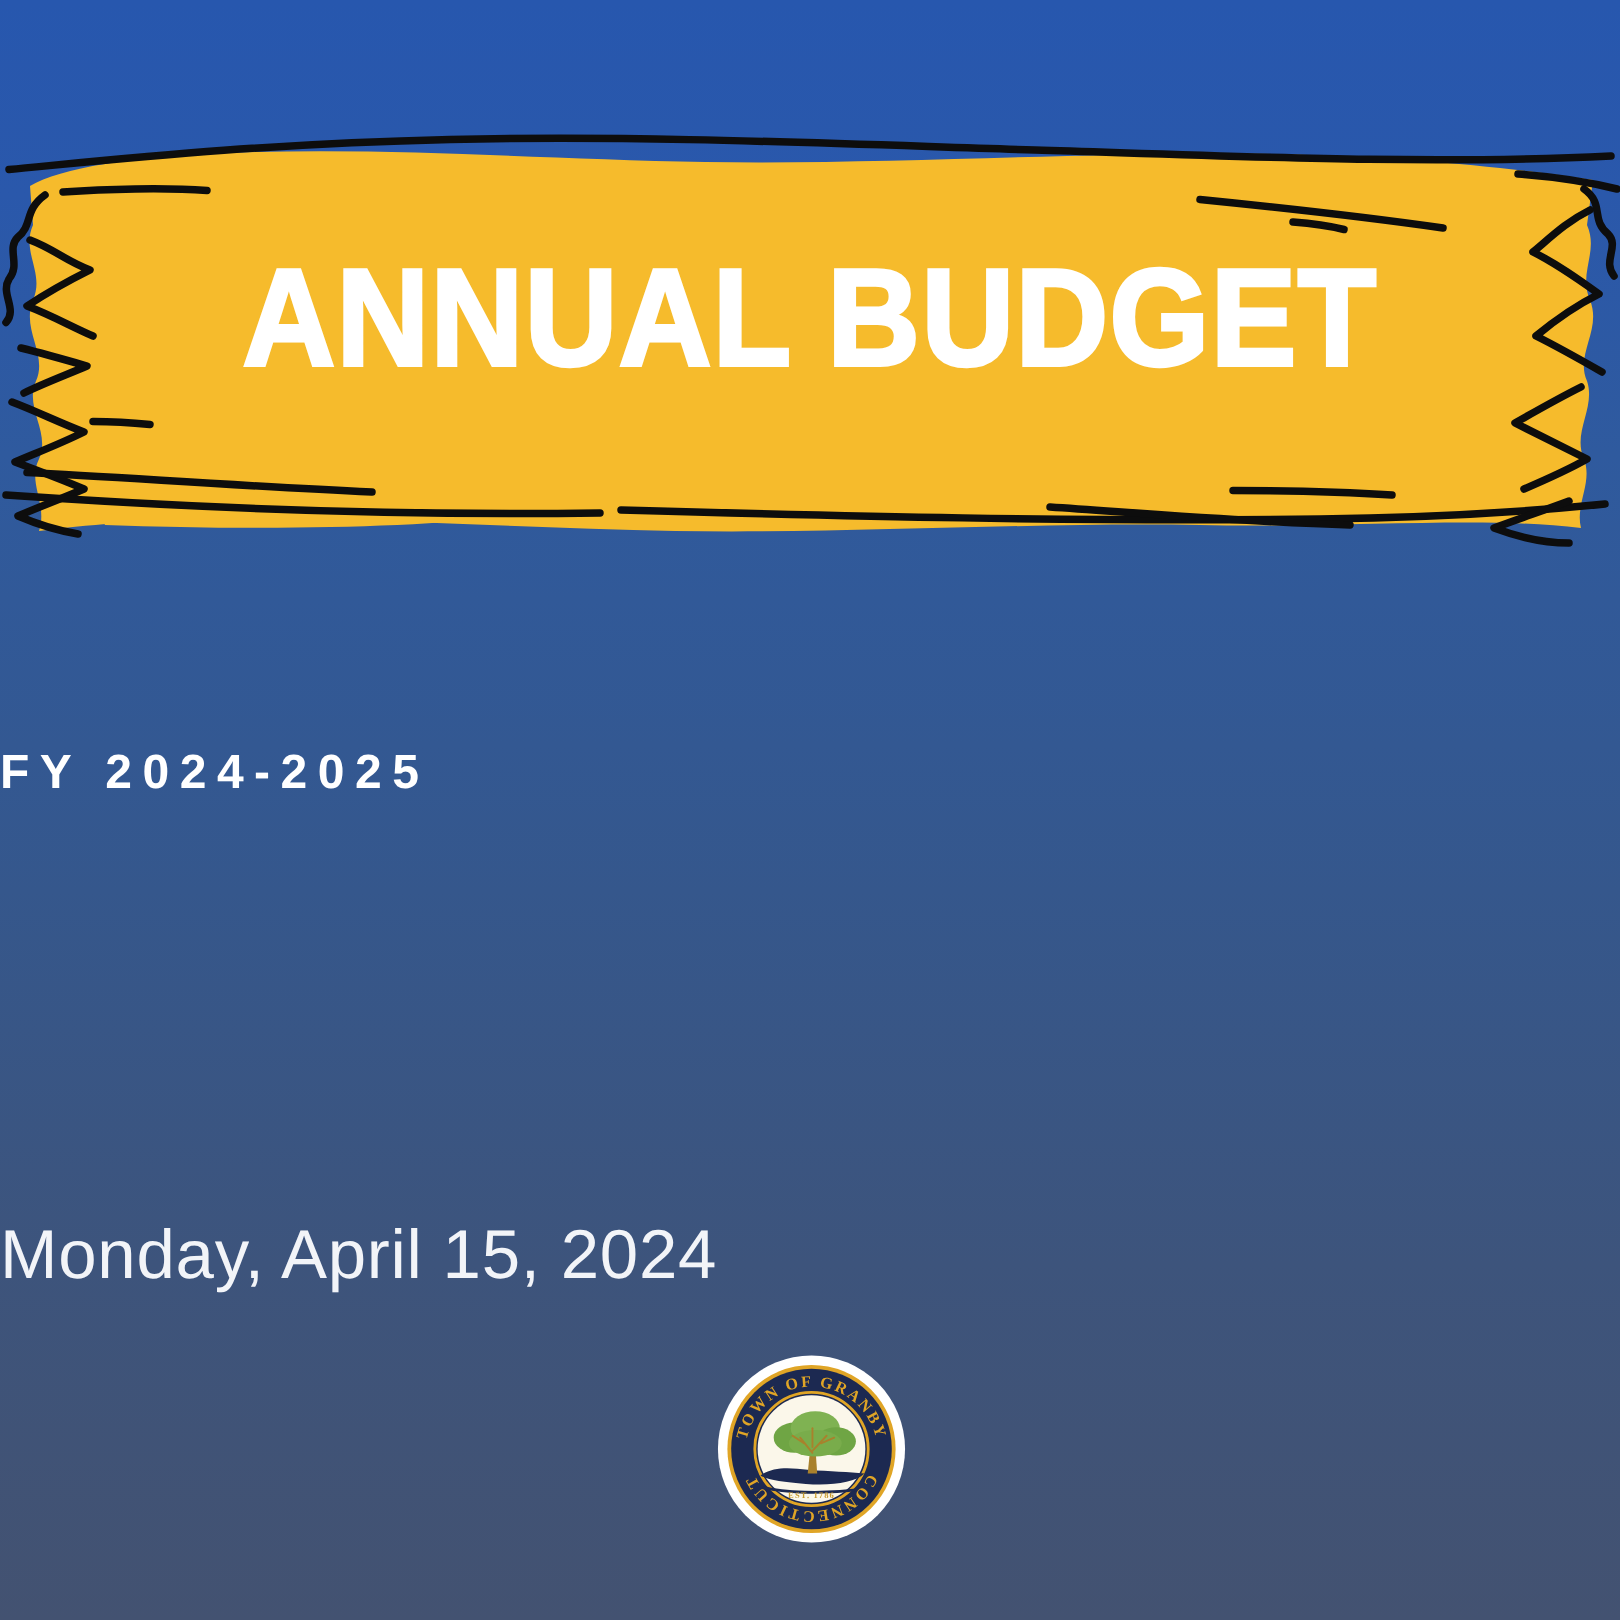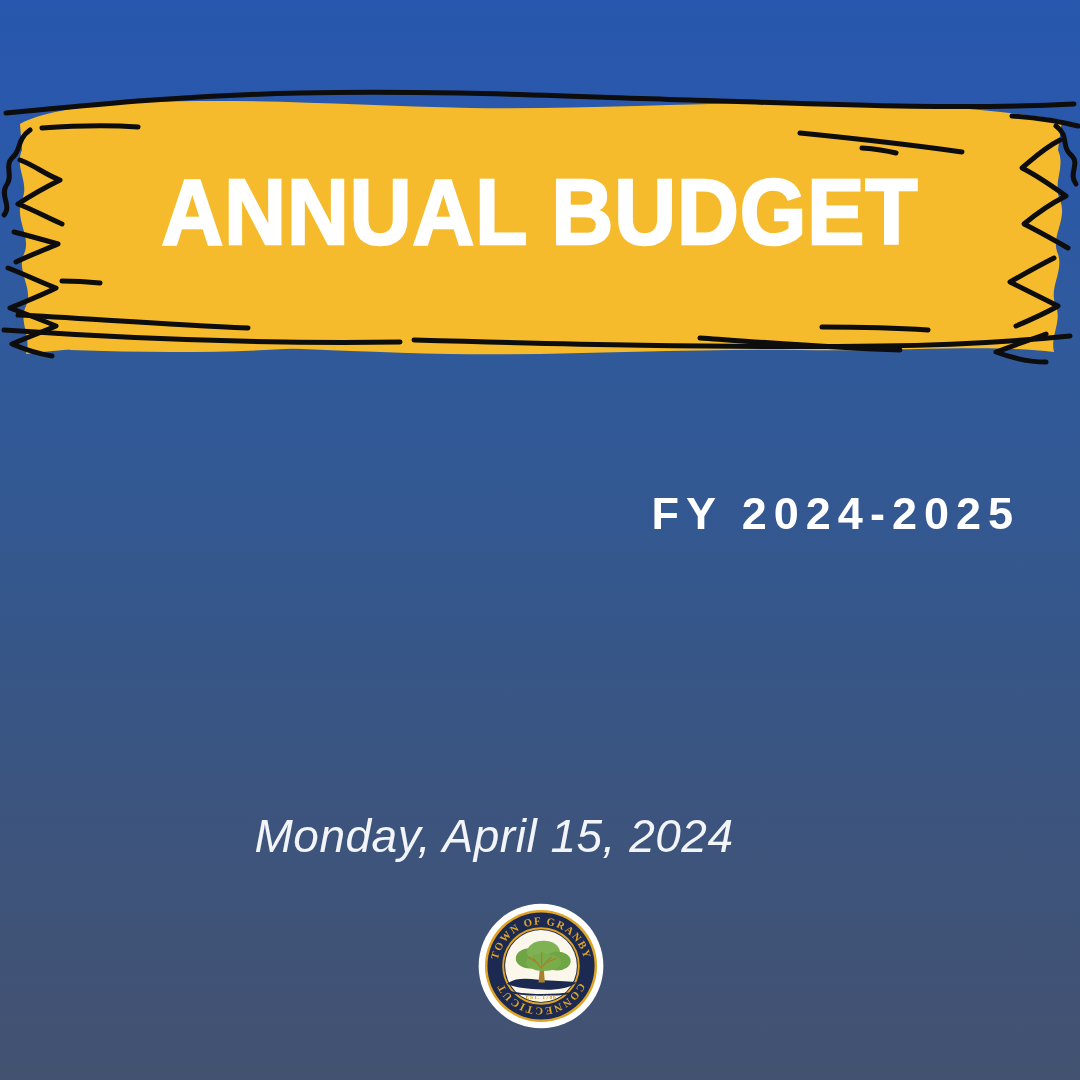--- a/index.html
+++ b/index.html
@@ -51,43 +51,42 @@
     white-space: nowrap;
     -webkit-text-stroke: 2.5px #FFFFFF;
   }
 
   
   #fiscal-year {
     position: absolute;
     left: 0;
     top: 486px;
     width: 1020px;
-    text-align: right;
+    text-align: left;
     color: #FFFFFF;
     font-weight: 700;
-    font-size: 45px;
+    font-size: 32px;
     line-height: 56px;
     letter-spacing: 7px;
     white-space: nowrap;
   }
 
   
   #event-date {
     position: absolute;
     left: 0;
     top: 806px;
     width: 988px;
-    text-align: center;
+    text-align: left;
     color: #F2F4F8;
     font-weight: 400;
     font-size: 46px;
     line-height: 60px;
     letter-spacing: 0.5px;
     white-space: nowrap;
-    font-style: italic;
   }
 
   
   #seal {
     position: absolute;
     left: 478px;
     top: 903px;
     width: 126px;
     height: 126px;
   }

